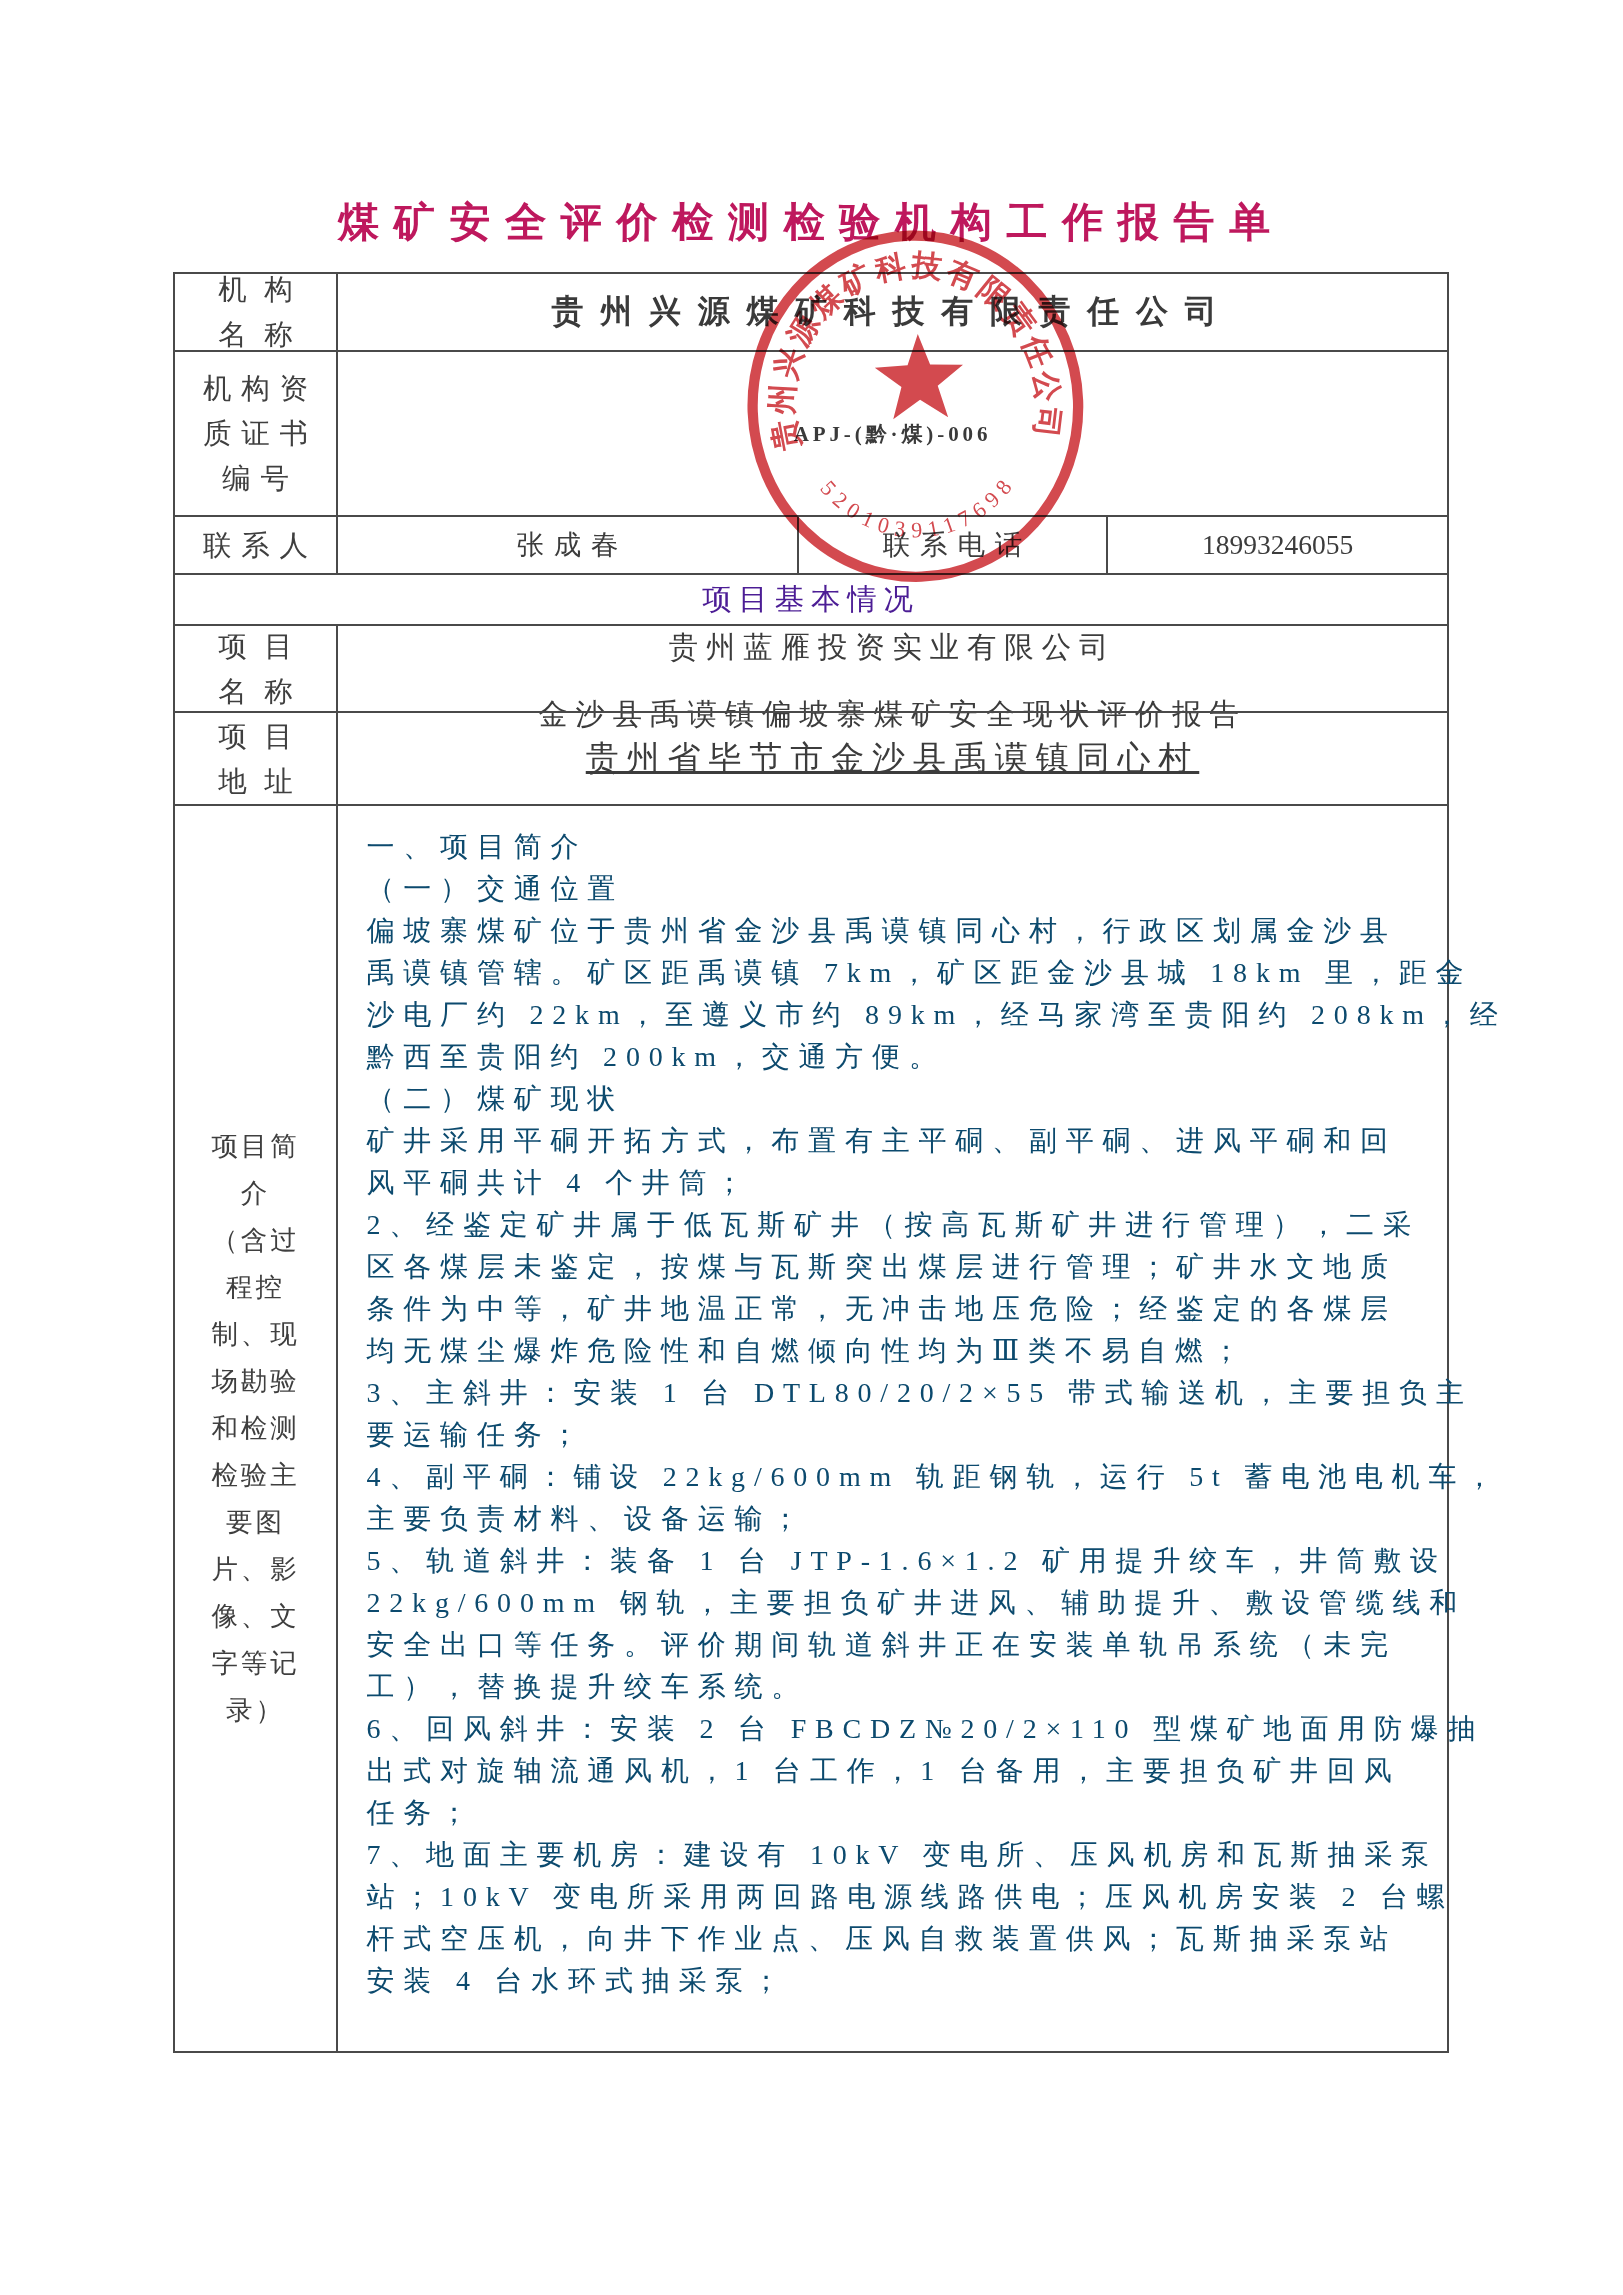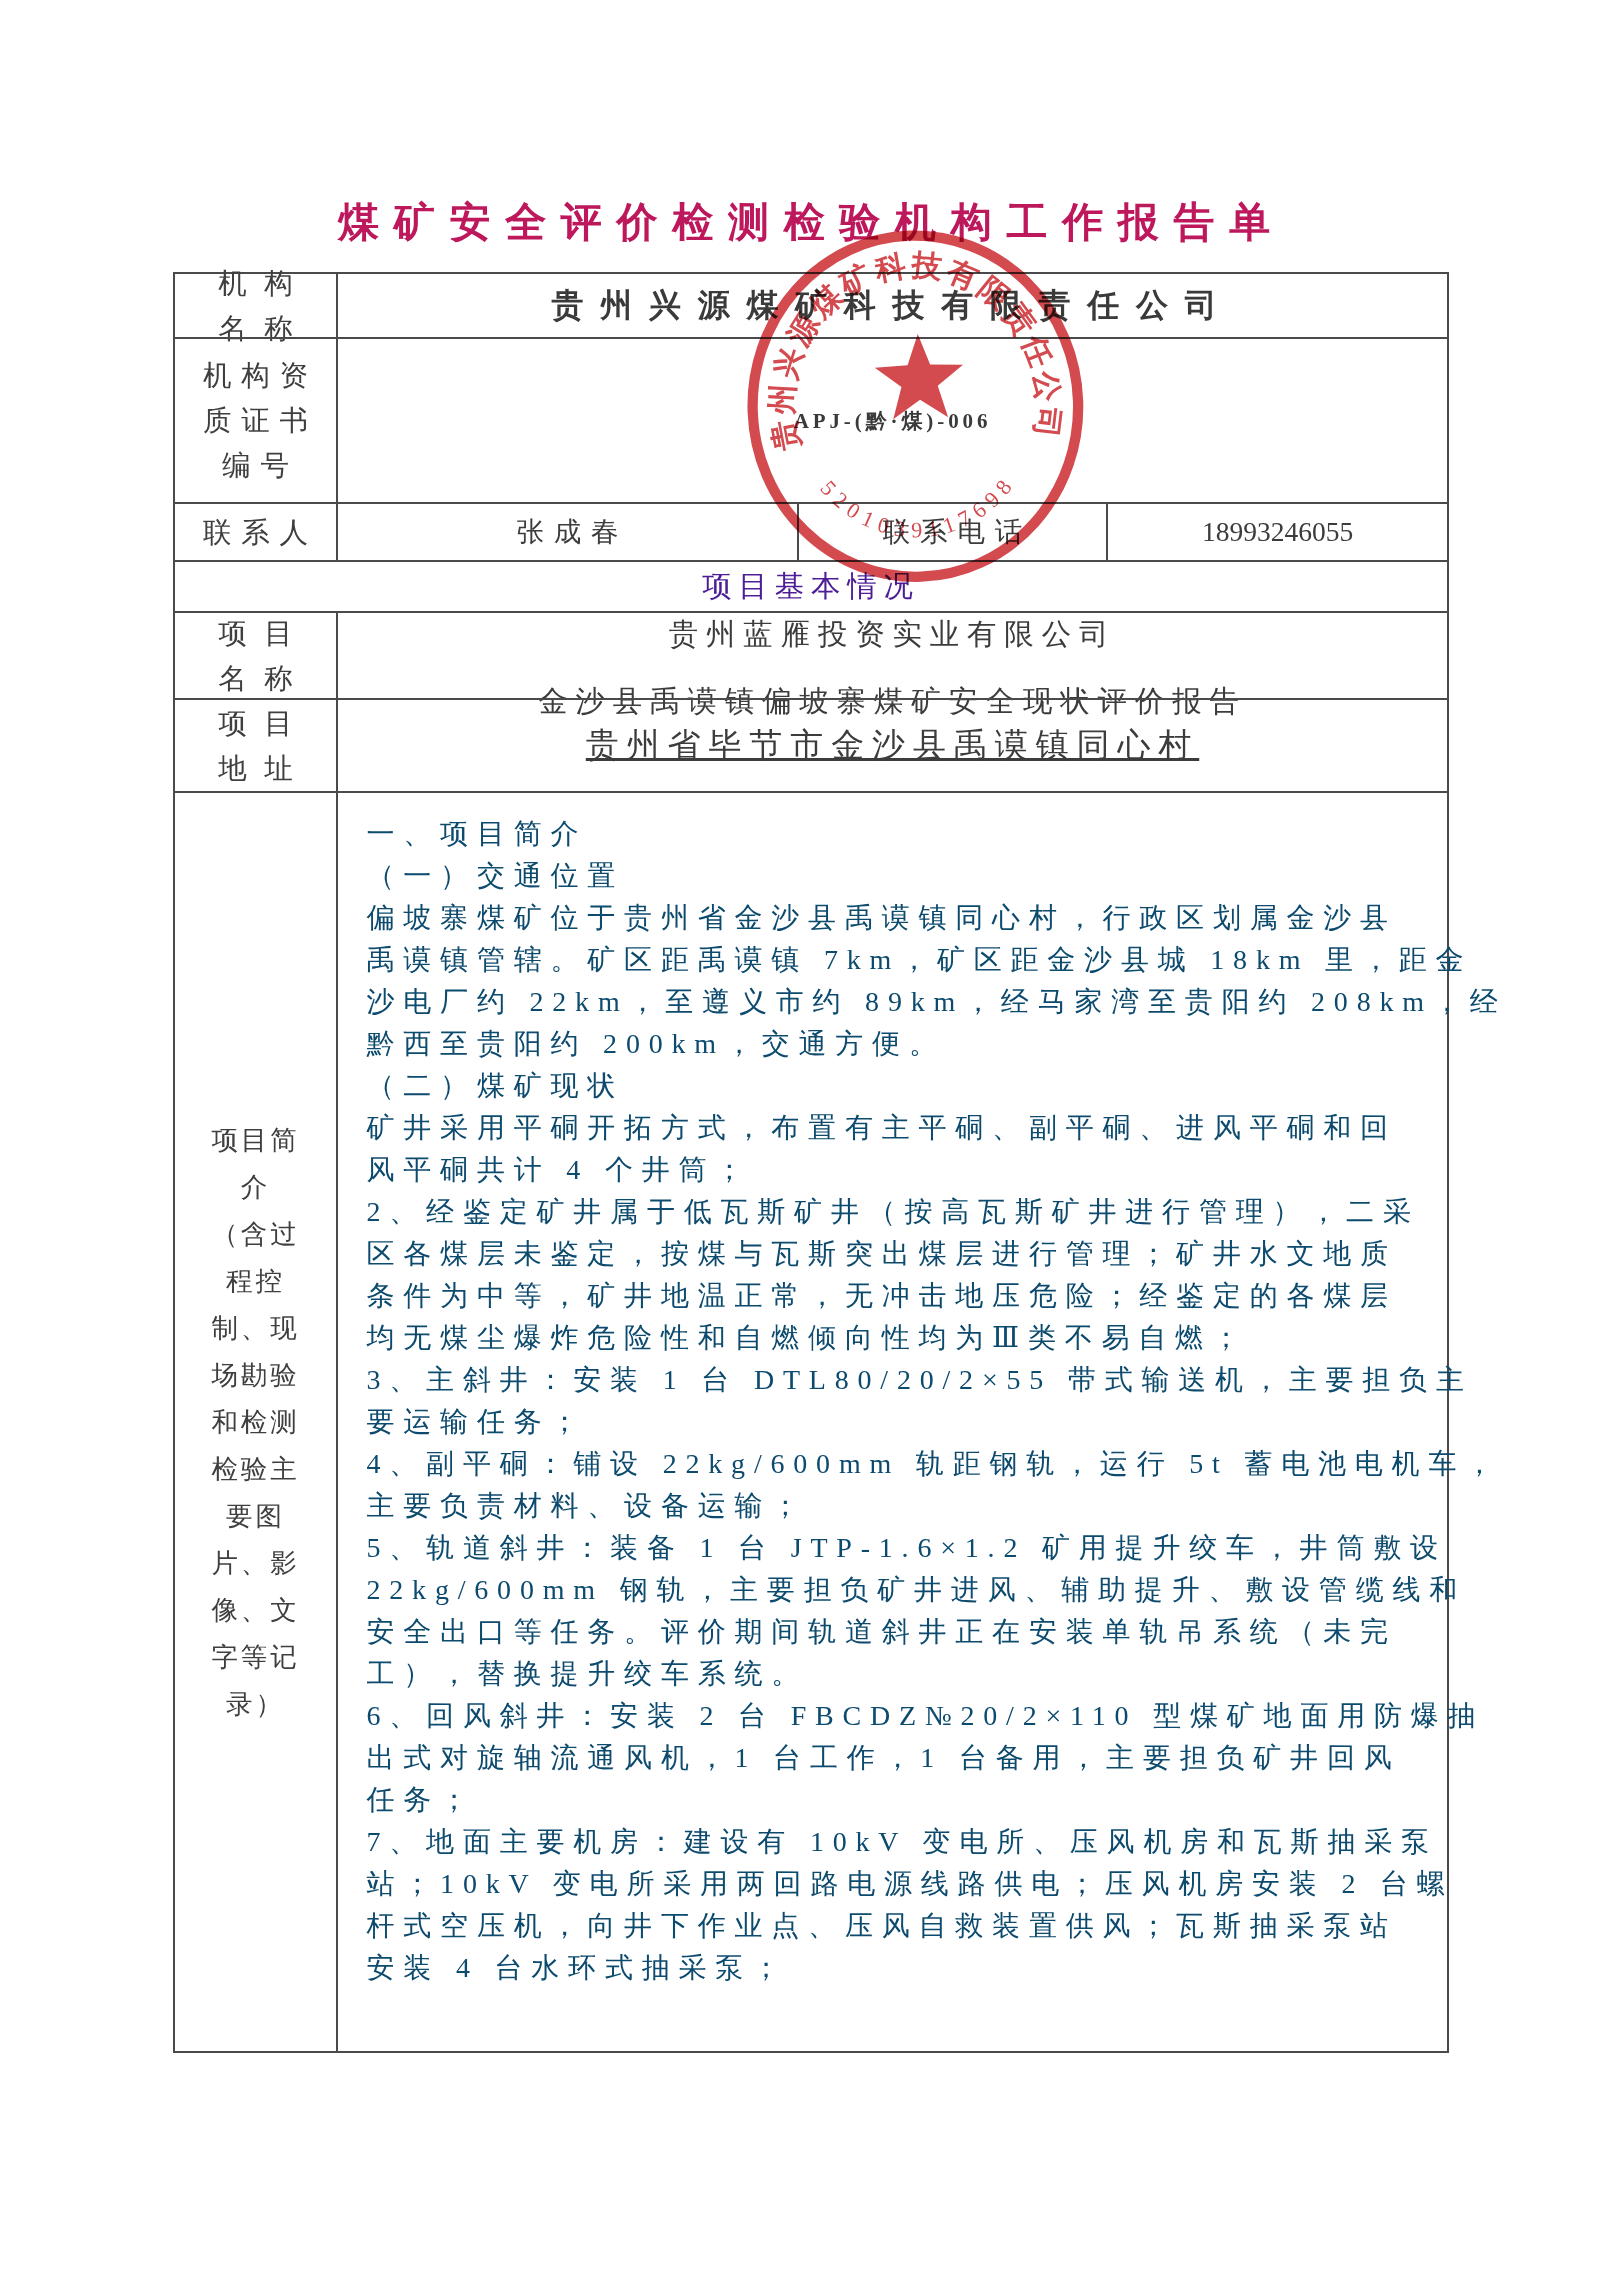--- a/index.html
+++ b/index.html
@@ -34,21 +34,21 @@
   .cell-label {
     width:163px; flex:0 0 163px;
     border-right:2.5px solid #4a4a4a;
     flex-direction:column;
     font-size:28.5px; color:#3f3f3f;
     line-height:45px;
   }
   .cell-value { flex:1; flex-direction:column; }
   .ls36 { letter-spacing:17.7px; padding-left:17.7px; }
   .ls20 { letter-spacing:9.8px; padding-left:9.8px; }
-  .row-org { height:63px; }
+  .row-org { height:76px; }
   .org-value { font-size:32px; font-weight:bold; letter-spacing:16.7px; color:#3a3a3a; white-space:nowrap; }
   .row-cert { height:165px; }
   .cert-value { font-size:21px; letter-spacing:3.9px; font-weight:bold; color:#3a3a3a; }
   .row-contact { height:58px; font-size:27.5px; }
   .contact-name-cell { flex:0 0 461px; border-right:2.5px solid #4a4a4a; }
   .phone-label-cell { flex:0 0 309px; border-right:2.5px solid #4a4a4a; }
   .phone-value-cell { flex:1; }
   .row-section { height:51px; }
   .section-title { font-size:29.4px; letter-spacing:6.9px; color:#4c1d95; }
   .row-pname { height:87px; }

